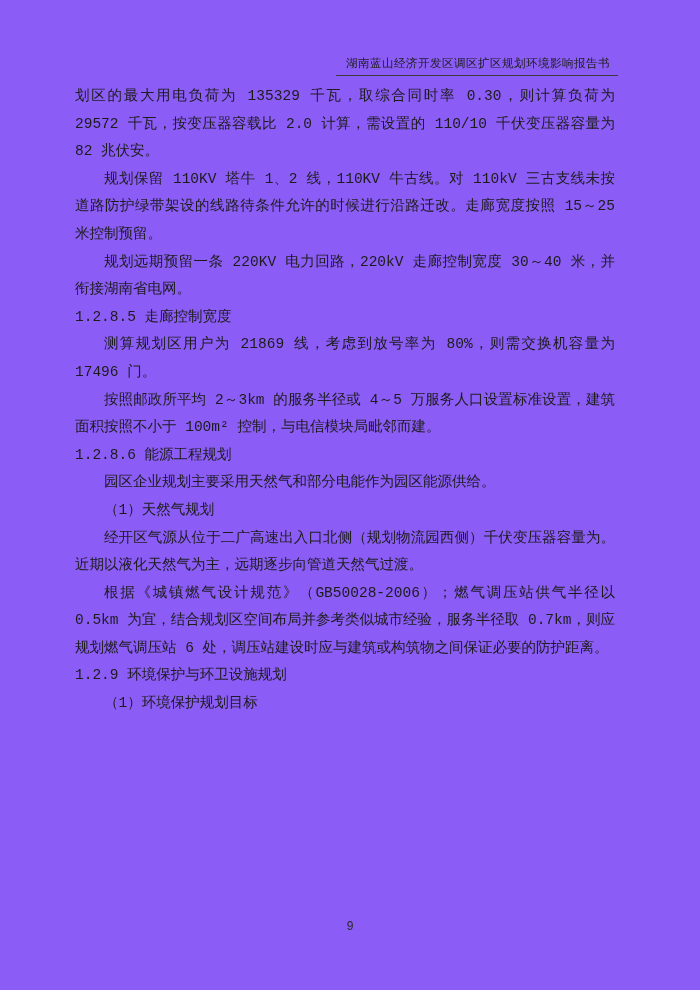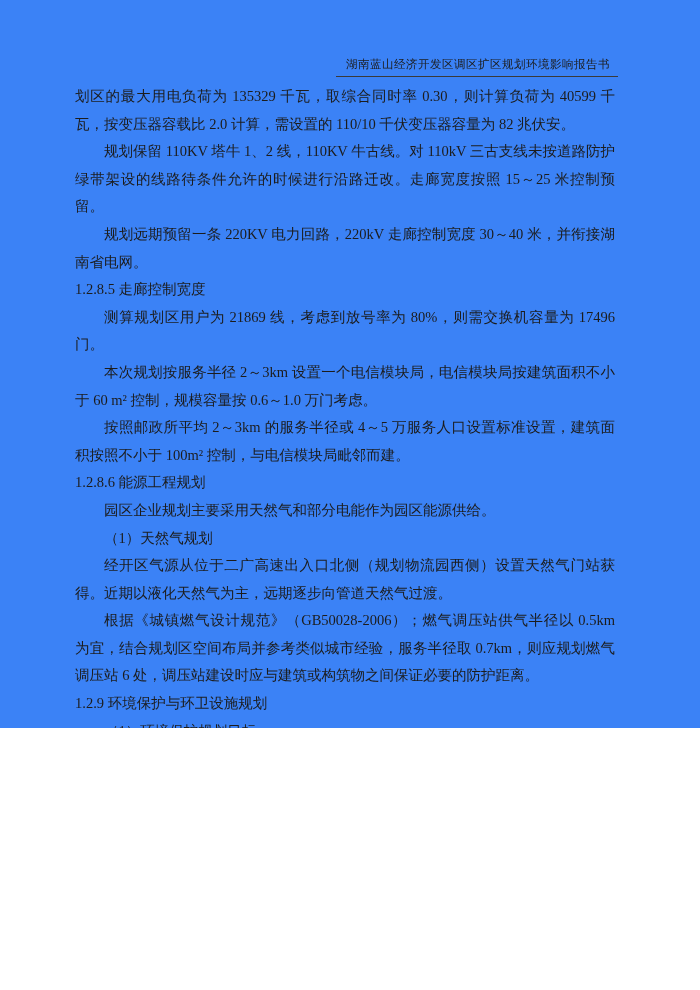--- a/index.html
+++ b/index.html
@@ -3,23 +3,23 @@
 <meta charset="utf-8">
 <style>
   html, body {
     margin: 0;
     padding: 0;
     background: #ffffff;
   }
   .page {
     position: relative;
     width: 700px;
-    height: 728px;
-    background: #3b82f6;
-    font-family: Liberation Serif, serif;
+    height: 990px;
+    background: #8b5cf6;
+    font-family: Liberation Mono, monospace;
     color: #1c1c1c;
     overflow: hidden;
   }
   .doc-header {
     position: absolute;
     top: 54px;
     right: 82px;
     text-align: right;
   }
   .doc-header .header-title {
@@ -59,31 +59,30 @@
 </head>
 <body>
 
 <div class="page">
 
   <div class="doc-header">
     <span class="header-title">湖南蓝山经济开发区调区扩区规划环境影响报告书</span>
   </div>
 
   <div class="content">
-    <p class="para cont">划区的最大用电负荷为 135329 千瓦，取综合同时率 0.30，则计算负荷为 40599 千瓦，按变压器容载比 2.0 计算，需设置的 110/10 千伏变压器容量为 82 兆伏安。</p>
+    <p class="para cont">划区的最大用电负荷为 135329 千瓦，取综合同时率 0.30，则计算负荷为 29572 千瓦，按变压器容载比 2.0 计算，需设置的 110/10 千伏变压器容量为 82 兆伏安。</p>
     <p class="para indent">规划保留 110KV 塔牛 1、2 线，110KV 牛古线。对 110kV 三古支线未按道路防护绿带架设的线路待条件允许的时候进行沿路迁改。走廊宽度按照 15～25 米控制预留。</p>
     <p class="para indent">规划远期预留一条 220KV 电力回路，220kV 走廊控制宽度 30～40 米，并衔接湖南省电网。</p>
     <p class="para heading">1.2.8.5  走廊控制宽度</p>
     <p class="para indent">测算规划区用户为 21869 线，考虑到放号率为 80%，则需交换机容量为 17496 门。</p>
-    <p class="para indent">本次规划按服务半径 2～3km 设置一个电信模块局，电信模块局按建筑面积不小于 60 m² 控制，规模容量按 0.6～1.0 万门考虑。</p>
     <p class="para indent">按照邮政所平均 2～3km 的服务半径或 4～5 万服务人口设置标准设置，建筑面积按照不小于 100m² 控制，与电信模块局毗邻而建。</p>
     <p class="para heading">1.2.8.6  能源工程规划</p>
     <p class="para indent">园区企业规划主要采用天然气和部分电能作为园区能源供给。</p>
     <p class="para indent">（1）天然气规划</p>
-    <p class="para indent">经开区气源从位于二广高速出入口北侧（规划物流园西侧）设置天然气门站获得。近期以液化天然气为主，远期逐步向管道天然气过渡。</p>
+    <p class="para indent">经开区气源从位于二广高速出入口北侧（规划物流园西侧）千伏变压器容量为。近期以液化天然气为主，远期逐步向管道天然气过渡。</p>
     <p class="para indent">根据《城镇燃气设计规范》（GB50028-2006）；燃气调压站供气半径以 0.5km 为宜，结合规划区空间布局并参考类似城市经验，服务半径取 0.7km，则应规划燃气调压站 6 处，调压站建设时应与建筑或构筑物之间保证必要的防护距离。</p>
     <p class="para heading">1.2.9 环境保护与环卫设施规划</p>
     <p class="para indent">（1）环境保护规划目标</p>
   </div>
 
   <div class="footer">
     <span>9</span>
   </div>
 
 </div>

